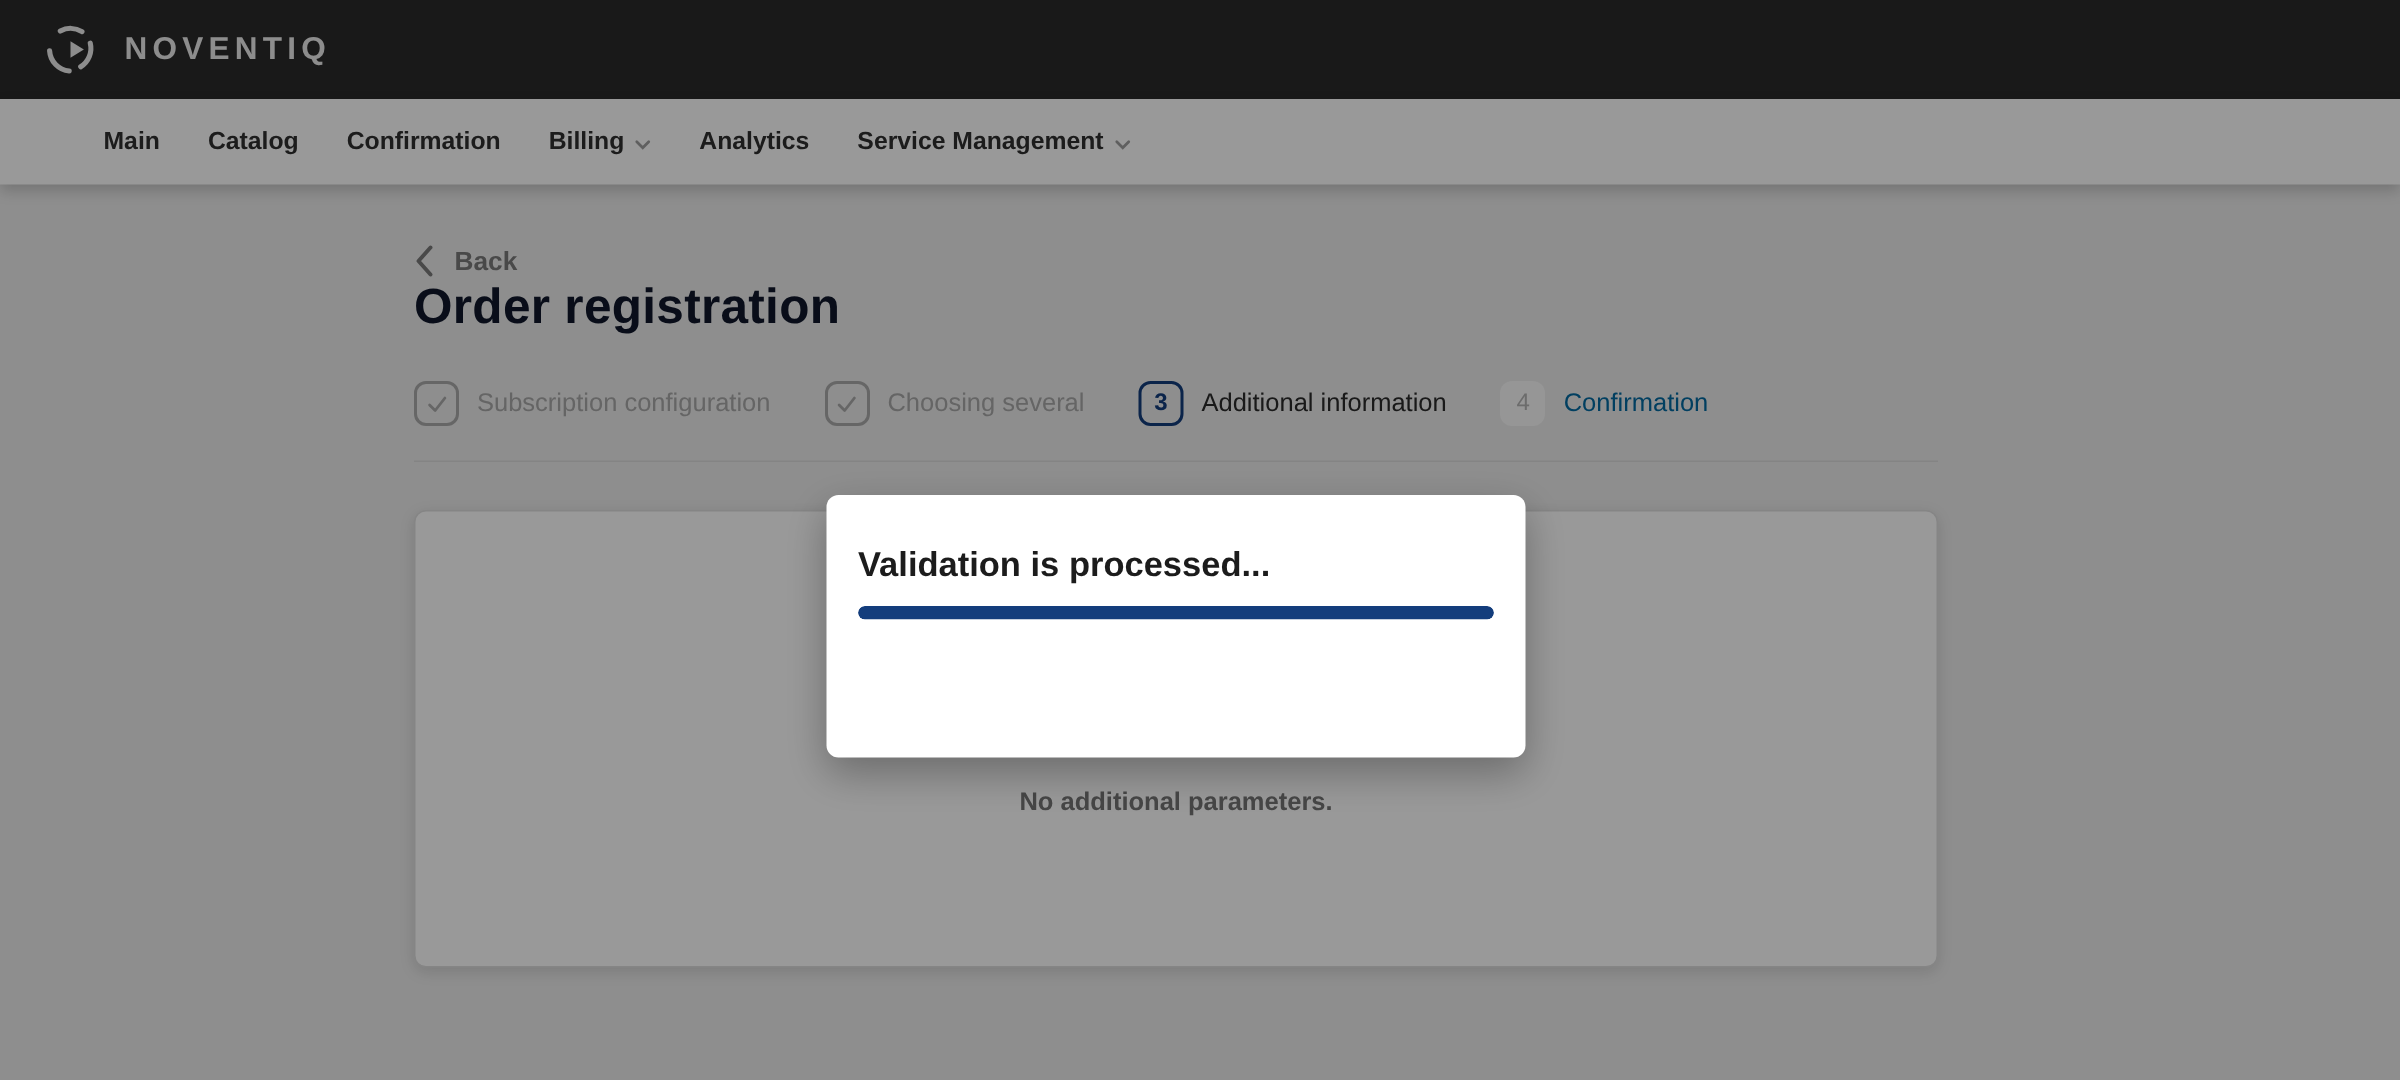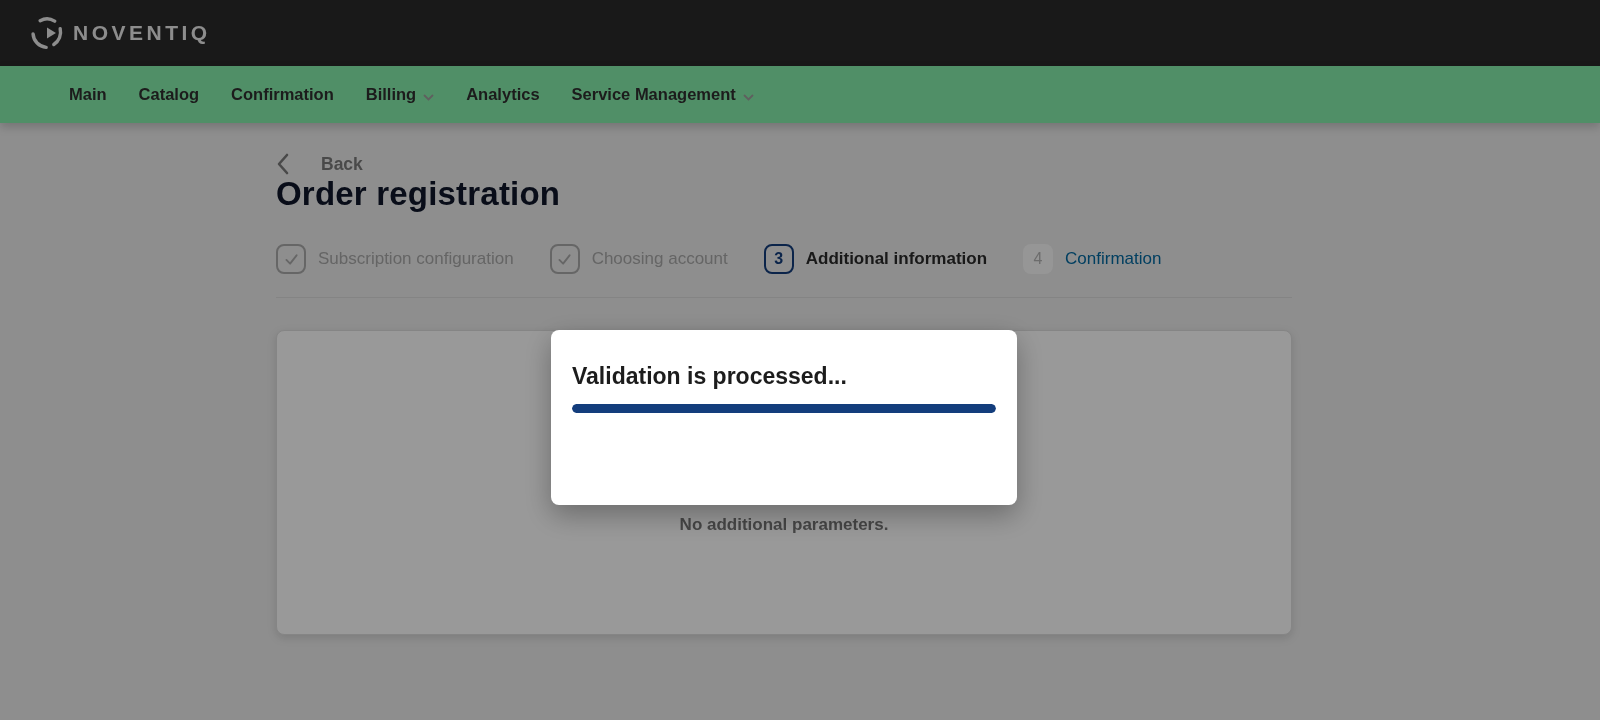--- a/index.html
+++ b/index.html
@@ -8,44 +8,44 @@
     font-family:"Liberation Sans", sans-serif;
     background:#ededed;
     position:relative;
   }
 
   
   .app-header {
     height:66px; background:var(--header-bg,#2a2a2a);
     display:flex; align-items:center; padding-left:30px;
   }
-  .logo { display:flex; align-items:center; gap:9px; cursor:pointer; }
+  .logo { display:flex; align-items:center; gap:19px; cursor:pointer; }
   .logo-text {
     color:#ebebeb; font-size:21px; font-weight:700; letter-spacing:3.5px;
   }
 
   
   .main-nav {
-    height:57px; background:#86efac;
+    height:57px; background:#ffffff;
     display:flex; align-items:center; gap:32px; padding-left:69px;
     box-shadow:0 4px 9px rgba(0,0,0,0.18);
     position:relative; z-index:2;
   }
   .nav-item {
     display:flex; align-items:center; gap:7px;
     font-size:16.5px; font-weight:700; color:#303030; cursor:pointer;
     white-space:nowrap;
   }
   .nav-caret { margin-top:2px; }
 
   
   .content { width:1016px; margin:0 auto 0 276px; }
 
   .back-row {
-    margin-top:30px; display:flex; align-items:center; gap:32px;
+    margin-top:40px; display:flex; align-items:center; gap:14px;
     color:#7a7a7a; font-size:17.5px; font-weight:700; cursor:pointer;
     width:fit-content;
   }
 
   .page-title {
     font-size:33px; font-weight:700; color:#0f172a;
     letter-spacing:0.2px;
   }
 
   
@@ -57,21 +57,21 @@
     font-size:16px;
   }
   .step.completed .step-box { border:2px solid #aaaaaa; }
   .step.active .step-box {
     border:2px solid var(--accent,#133d7c);
     color:var(--accent,#133d7c); font-weight:700;
   }
   .step.pending .step-box { background:#fafafa; color:#b5b5b5; font-weight:500; }
   .step-label { font-size:17px; }
   .step.completed .step-label { color:#a8a8a8; }
-  .step.active .step-label { color:#2b2b2b; font-weight:700; }
+  .step.active .step-label { color:#2b2b2b; font-weight:400; }
   .step.pending .step-label { color:#0369a1; }
 
   .divider { margin-top:23px; height:1px; background:#dcdcdc; }
 
   
   .param-card {
     margin-top:32px; height:305px;
     background:#ffffff; border:1px solid #dedede; border-radius:8px;
     box-shadow:0 3px 10px rgba(0,0,0,0.13);
     display:flex; flex-direction:column; align-items:center; justify-content:center;
@@ -177,21 +177,21 @@
       <span class="step-label">Subscription configuration</span>
     </div>
     <div class="step completed">
       <span class="step-box">
         <span style="display:flex;">
           <svg width="15" height="13" viewBox="0 0 16 14">
               <path d="M2.5 7.5 L6.5 11.5 L13.5 2.5" stroke="#aaaaaa" stroke-width="2" fill="none" stroke-linecap="round" stroke-linejoin="round"></path>
             </svg>
         </span>
       </span>
-      <span class="step-label">Choosing account</span>
+      <span class="step-label">Choosing several</span>
     </div>
     <div class="step active">
       <span class="step-box">3</span>
       <span class="step-label">Additional information</span>
     </div>
     <div class="step pending">
       <span class="step-box">4</span>
       <span class="step-label">Confirmation</span>
     </div>
   </div>

